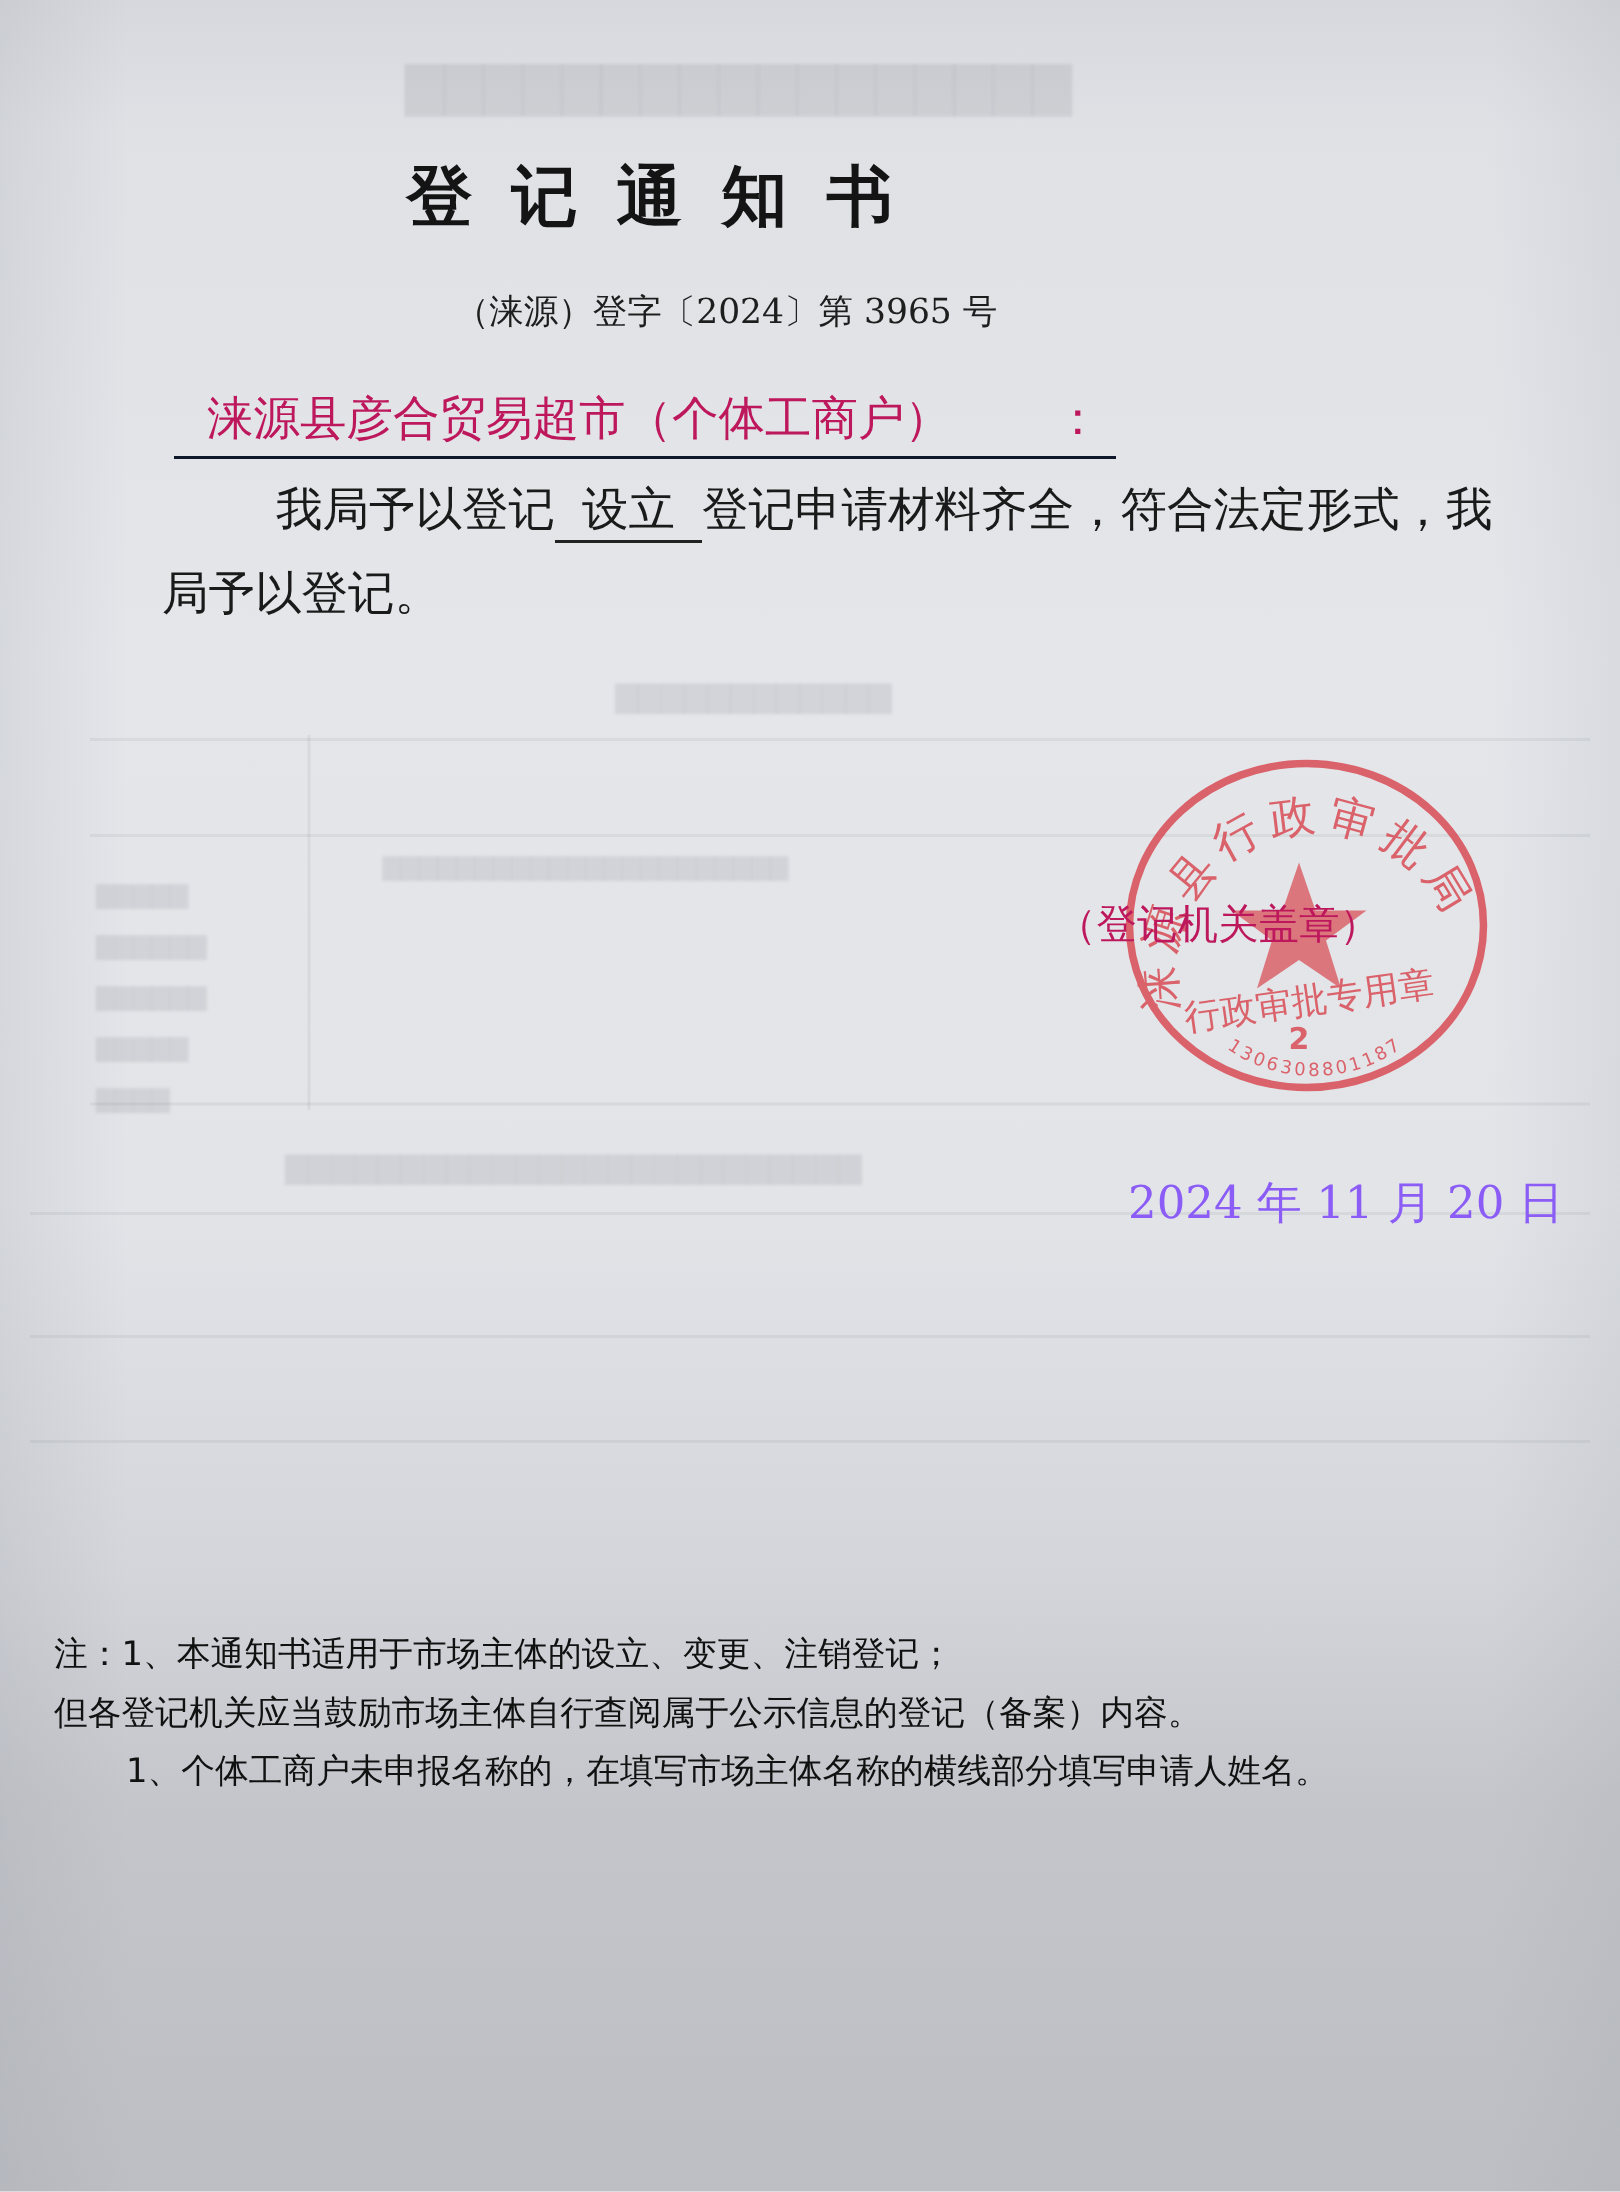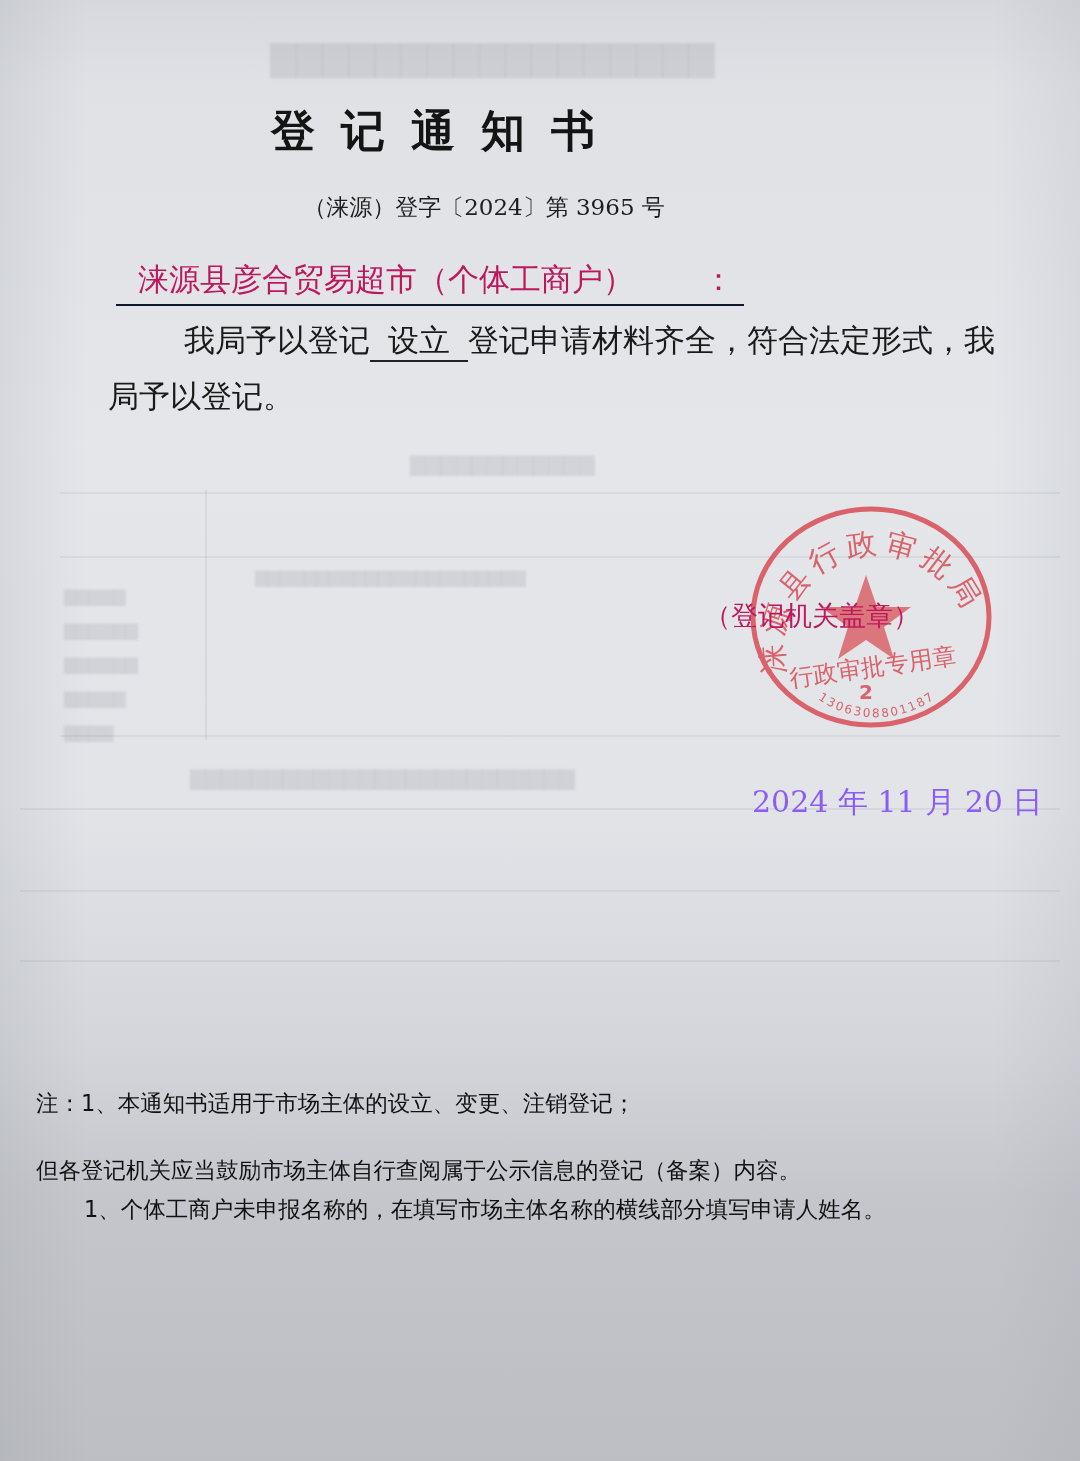--- a/index.html
+++ b/index.html
@@ -124,21 +124,21 @@
       top: 1084px;
       left: 36px;
       width: 1020px;
       font-size: 22.5px;
       line-height: 39px;
       font-family: "DejaVu Sans", "Liberation Sans", sans-serif;
       color: #111;
     }
     .notes p { margin: 0; }
     .notes .indent { padding-left: 48px; }
-    .notes .cont { padding-left: 0; margin-top: 28px; }
+    .notes .cont { padding-left: 0; }
   </style>
 </head>
 <body>
 
 <div class="sheet"></div>
 
 <div class="ghost" style="top:38px;left:270px;font-size:34px;">▇▇▇▇▇▇▇▇▇▇▇▇▇▇▇▇▇</div>
 <div class="ghost" style="top:452px;left:410px;font-size:20px;">▇▇▇▇▇▇▇▇▇▇▇▇</div>
 <div class="ghost-line" style="top:492px;left:60px;width:1000px;height:2px;"></div>
 <div class="ghost-line" style="top:556px;left:60px;width:1000px;height:2px;"></div>

